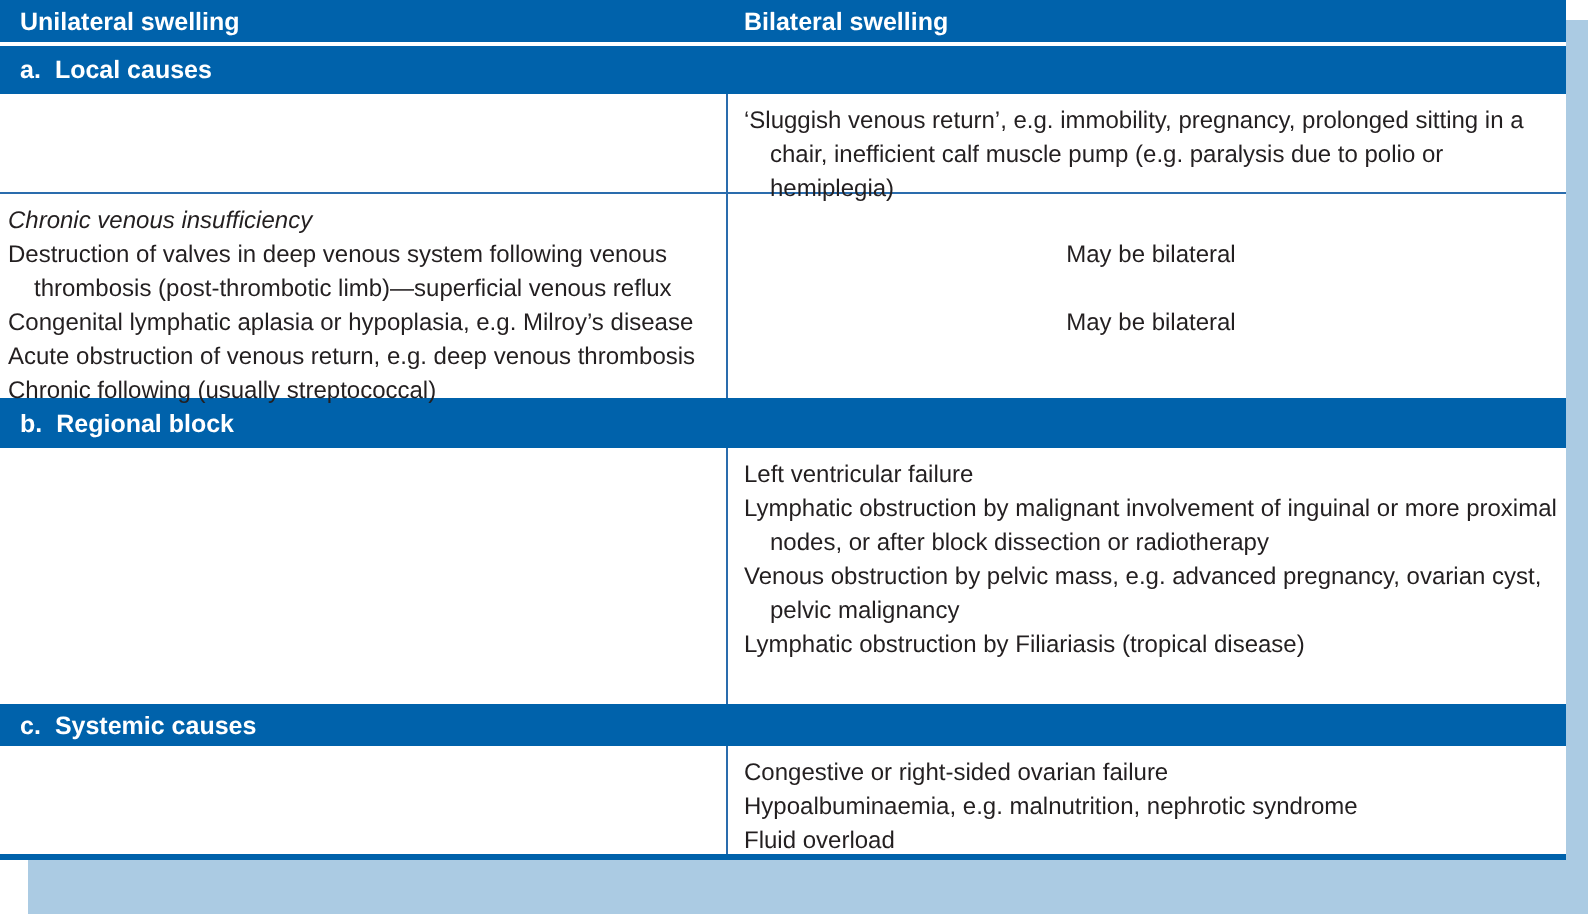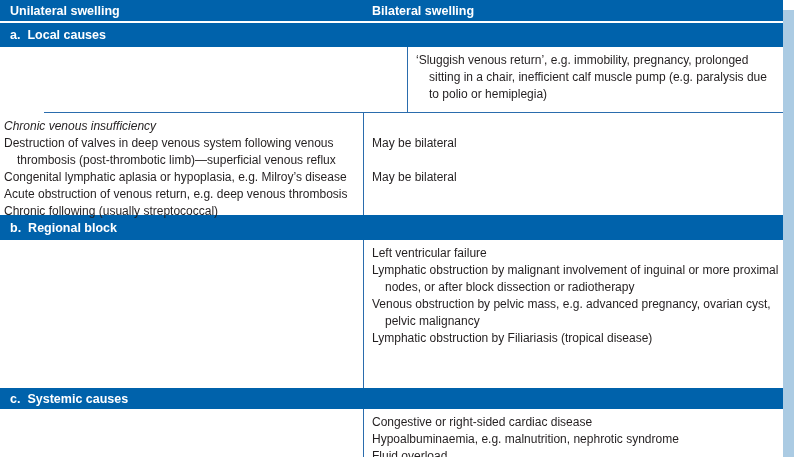--- a/index.html
+++ b/index.html
@@ -57,24 +57,24 @@
     font-size:12px;line-height:17px;color:var(--text);
   }
   .cell.left{
     width:364px;
     padding-left:4px;padding-right:4px;
     border-right:1.4px solid var(--line-blue);
   }
   .cell.right{flex:1;padding-left:8px;padding-right:4px;}
   .cell-item{padding-left:13px;text-indent:-13px;}
   .cell-item.italic{font-style:italic;}
-  .row-local{height:66px;border-bottom:1.4px solid var(--line-blue);margin-left:44px;}
+  .row-local{height:50px;border-bottom:1.4px solid var(--line-blue);}
   .row-venous{height:102px;}
-  .row-venous .cell.right .cell-item{margin-top:17px;}
-  .row-regional{height:148px;}
+  .row-venous .cell.right .cell-item{margin-top:17px;text-align:center;}
+  .row-regional{height:128px;}
   .row-systemic{height:54px;}
 </style>
 </head>
 <body>
 
 <div class="canvas">
   <div class="shadow"></div>
 
   <div class="table">
 
@@ -131,20 +131,20 @@
     </div>
 
     <div class="band band-c">
       <span class="band-prefix">c.</span>
       <span>Systemic causes</span>
     </div>
 
     <div class="row row-systemic">
       <div class="cell left"></div>
       <div class="cell right">
-          <div class="cell-item">Congestive or right-sided cardiac disease</div>
+          <div class="cell-item">Congestive or right-sided ovarian failure</div>
           <div class="cell-item">Hypoalbuminaemia, e.g. malnutrition, nephrotic syndrome</div>
           <div class="cell-item">Fluid overload</div>
         </div>
     </div>
 
   </div>
 </div>
 
 </body></html>

